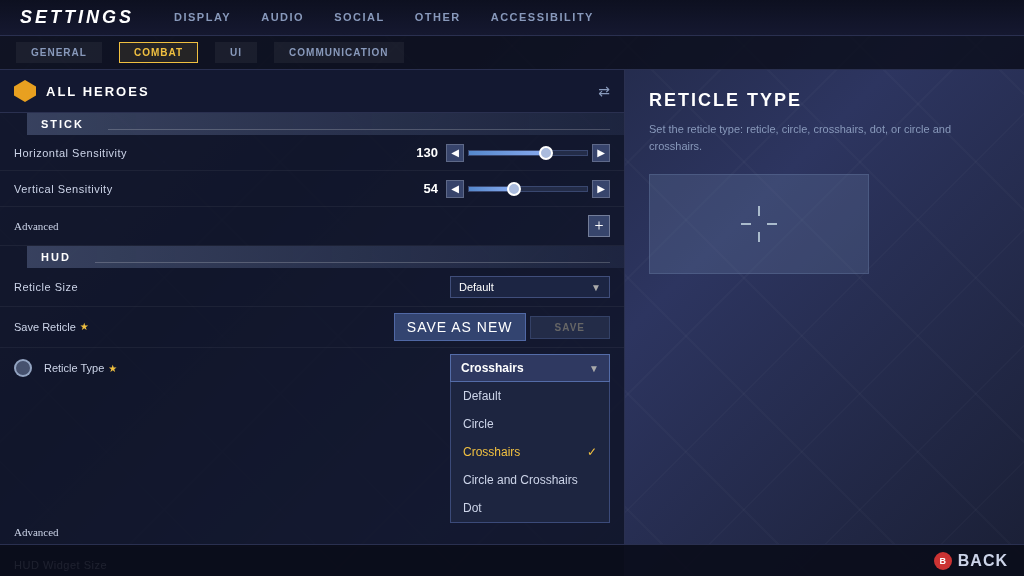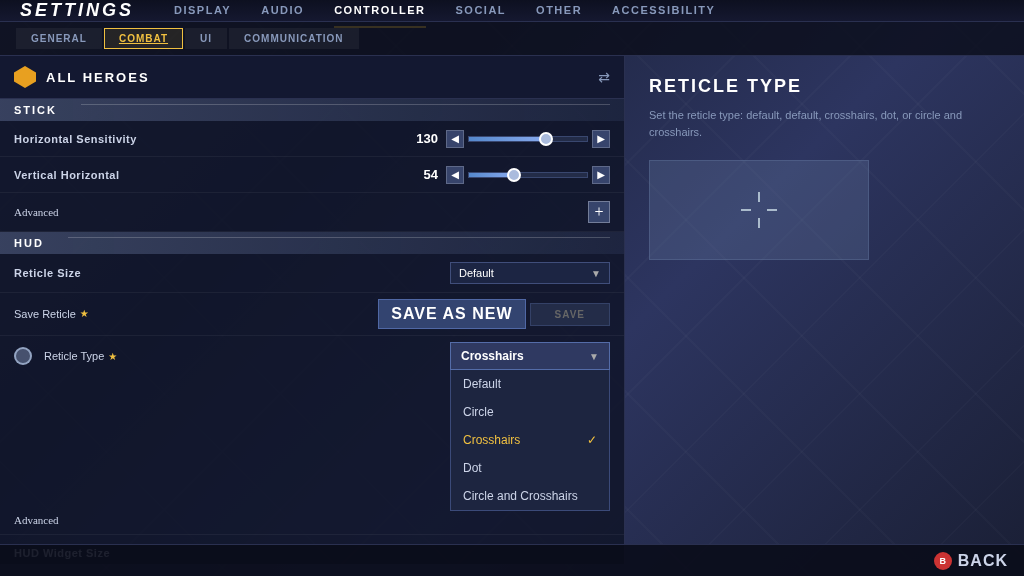--- a/index.html
+++ b/index.html
@@ -28,21 +28,21 @@
         repeating-linear-gradient(-45deg, transparent, transparent 80px, rgba(255,255,255,0.02) 80px, rgba(255,255,255,0.02) 82px);
     }
 
     
     .top-bar {
       position: relative;
       z-index: 10;
       display: flex;
       align-items: center;
       background: linear-gradient(180deg, #0d1020 0%, #151830 100%);
-      height: 22px;
+      height: 36px;
       padding: 0 20px;
       border-bottom: 1px solid #2a3050;
     }
     .settings-title {
       font-size: 18px;
       font-weight: 900;
       color: #fff;
       letter-spacing: 3px;
       font-style: italic;
       margin-right: 40px;
@@ -65,41 +65,40 @@
     .top-nav-item.active {
       color: #fff;
       border-bottom: 2px solid #f0c040;
     }
 
     
     .sub-tabs {
       position: relative;
       z-index: 10;
       display: flex;
-      gap: 2px;
+      gap: 17px;
       padding: 6px 16px;
       background: rgba(10,12,25,0.8);
       border-bottom: 1px solid #2a3050;
     }
     .sub-tab {
       font-size: 10px;
       font-weight: 700;
       letter-spacing: 1px;
       text-transform: uppercase;
       padding: 4px 14px;
       cursor: pointer;
       color: #8899bb;
       background: rgba(255,255,255,0.05);
       border: 1px solid transparent;
     }
     .sub-tab.active {
       color: #f0c040;
       background: rgba(240,192,64,0.1);
       border: 1px solid #f0c040;
-      text-decoration: underline;
     }
 
     
     .main-content {
       position: relative;
       z-index: 5;
       display: flex;
       height: calc(576px - 36px - 32px);
     }
 
@@ -144,22 +143,23 @@
       color: #8899bb;
       font-size: 14px;
       cursor: pointer;
     }
 
     
     .section-header {
       background: linear-gradient(90deg, rgba(60,70,100,0.9) 0%, rgba(40,50,80,0.5) 100%);
       padding: 5px 14px;
       display: flex;
-      align-items: flex-start;
+      align-items: flex-end;
       gap: 24px;
+      margin-left: 27px;
     }
     .section-header-text {
       font-size: 11px;
       font-weight: 900;
       color: #fff;
       letter-spacing: 2px;
       text-transform: uppercase;
     }
     .section-line {
       flex: 1;
@@ -173,21 +173,20 @@
       align-items: center;
       padding: 8px 14px;
       border-bottom: 1px solid rgba(255,255,255,0.05);
       min-height: 36px;
     }
     .setting-label {
       font-size: 11px;
       color: #ccd4e8;
       flex: 1;
       letter-spacing: 0.5px;
-      font-weight: bold;
     }
     .setting-value {
       font-size: 13px;
       color: #fff;
       font-weight: 700;
       min-width: 40px;
       text-align: right;
       margin-right: 8px;
     }
 
@@ -296,22 +295,22 @@
       gap: 4px;
     }
     .star-icon {
       color: #f0c040;
       font-size: 10px;
     }
     .btn-save-new {
       background: rgba(60,80,130,0.8);
       border: 1px solid rgba(100,130,200,0.6);
       color: #fff;
-      font-size: 16px;
-      font-weight: 700;
+      font-size: 14px;
+      font-weight: 400;
       letter-spacing: 1px;
       padding: 5px 12px;
       cursor: pointer;
       margin-right: 4px;
     }
     .btn-save {
       background: rgba(40,50,80,0.8);
       border: 1px solid rgba(80,100,150,0.4);
       color: #666;
       font-size: 10px;
@@ -516,21 +515,20 @@
 </head>
 <body>
 
 <div class="bg-pattern"></div>
 
 <div class="top-bar">
   <div class="settings-title">SETTINGS</div>
   <div class="top-nav">
     <div class="top-nav-item">DISPLAY</div>
     <div class="top-nav-item">AUDIO</div>
-    <div class="top-nav-item active">CONTROLLER</div>
     <div class="top-nav-item">SOCIAL</div>
     <div class="top-nav-item">OTHER</div>
     <div class="top-nav-item">ACCESSIBILITY</div>
   </div>
 </div>
 
 <div class="sub-tabs">
   <div class="sub-tab">GENERAL</div>
   <div class="sub-tab active">COMBAT</div>
   <div class="sub-tab">UI</div>
@@ -559,21 +557,21 @@
         <div class="slider-arrow">◀</div>
         <div class="slider-track">
           <div class="slider-fill" style="width: 65%;"></div>
           <div class="slider-thumb" style="left: calc(65% - 7px);"></div>
         </div>
         <div class="slider-arrow">▶</div>
       </div>
     </div>
 
     <div class="setting-row">
-      <span class="setting-label">Vertical Horizontal</span>
+      <span class="setting-label">Vertical Sensitivity</span>
       <span class="setting-value">54</span>
       <div class="slider-control">
         <div class="slider-arrow">◀</div>
         <div class="slider-track">
           <div class="slider-fill" style="width: 38%;"></div>
           <div class="slider-thumb" style="left: calc(38% - 7px);"></div>
         </div>
         <div class="slider-arrow">▶</div>
       </div>
     </div>
@@ -623,43 +621,43 @@
               <span>Default</span>
             </div>
             <div class="dropdown-option">
               <span>Circle</span>
             </div>
             <div class="dropdown-option selected">
               <span>Crosshairs</span>
               <span class="check-icon">✓</span>
             </div>
             <div class="dropdown-option">
-              <span>Dot</span>
+              <span>Circle and Crosshairs</span>
             </div>
             <div class="dropdown-option">
-              <span>Circle and Crosshairs</span>
+              <span>Dot</span>
             </div>
           </div>
         </div>
       </div>
 
       <div class="advanced-row" style="margin-top: 130px;">
         <span class="advanced-label">Advanced</span>
       </div>
 
       <div class="setting-row">
         <span class="setting-label">HUD Widget Size</span>
       </div>
     </div>
 
   </div>
 
   <div class="right-panel">
     <div class="reticle-type-title">RETICLE TYPE</div>
-    <div class="reticle-type-desc">Set the reticle type: default, default, crosshairs, dot, or circle and crosshairs.</div>
+    <div class="reticle-type-desc">Set the reticle type: reticle, circle, crosshairs, dot, or circle and crosshairs.</div>
     <div class="reticle-preview">
       <div class="crosshair-preview">
         <div class="crosshair-v-top"></div>
         <div class="crosshair-h-left"></div>
         <div class="crosshair-h-right"></div>
         <div class="crosshair-v-bottom"></div>
       </div>
     </div>
   </div>
 

